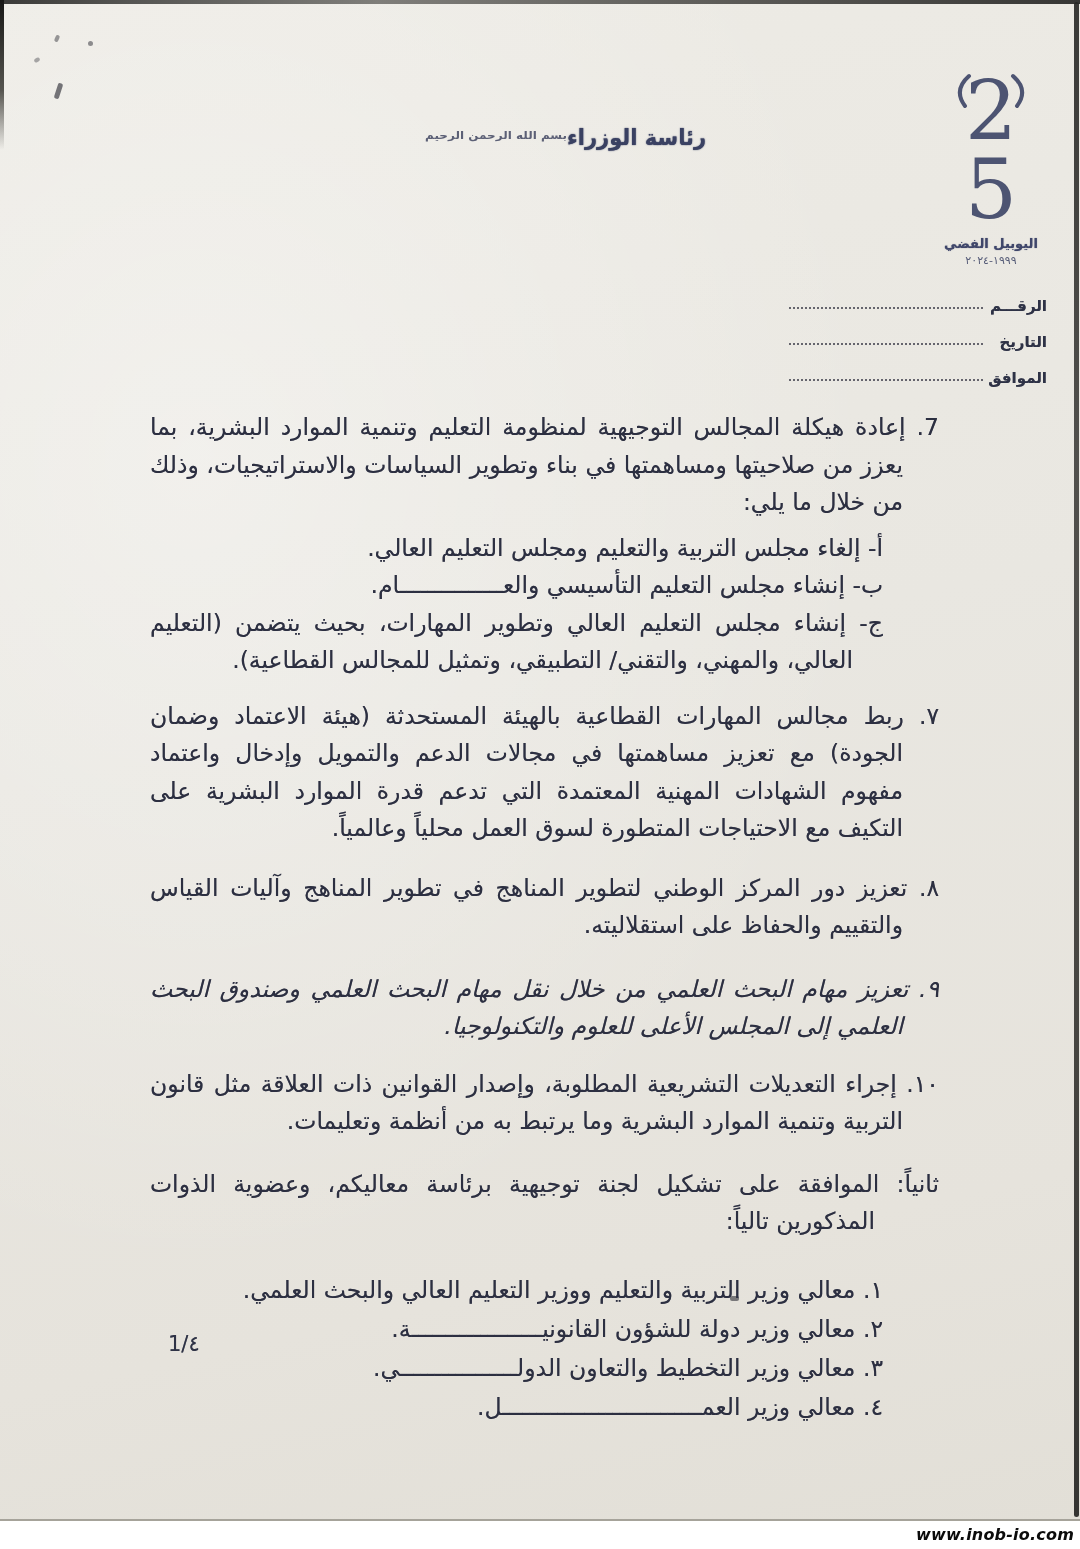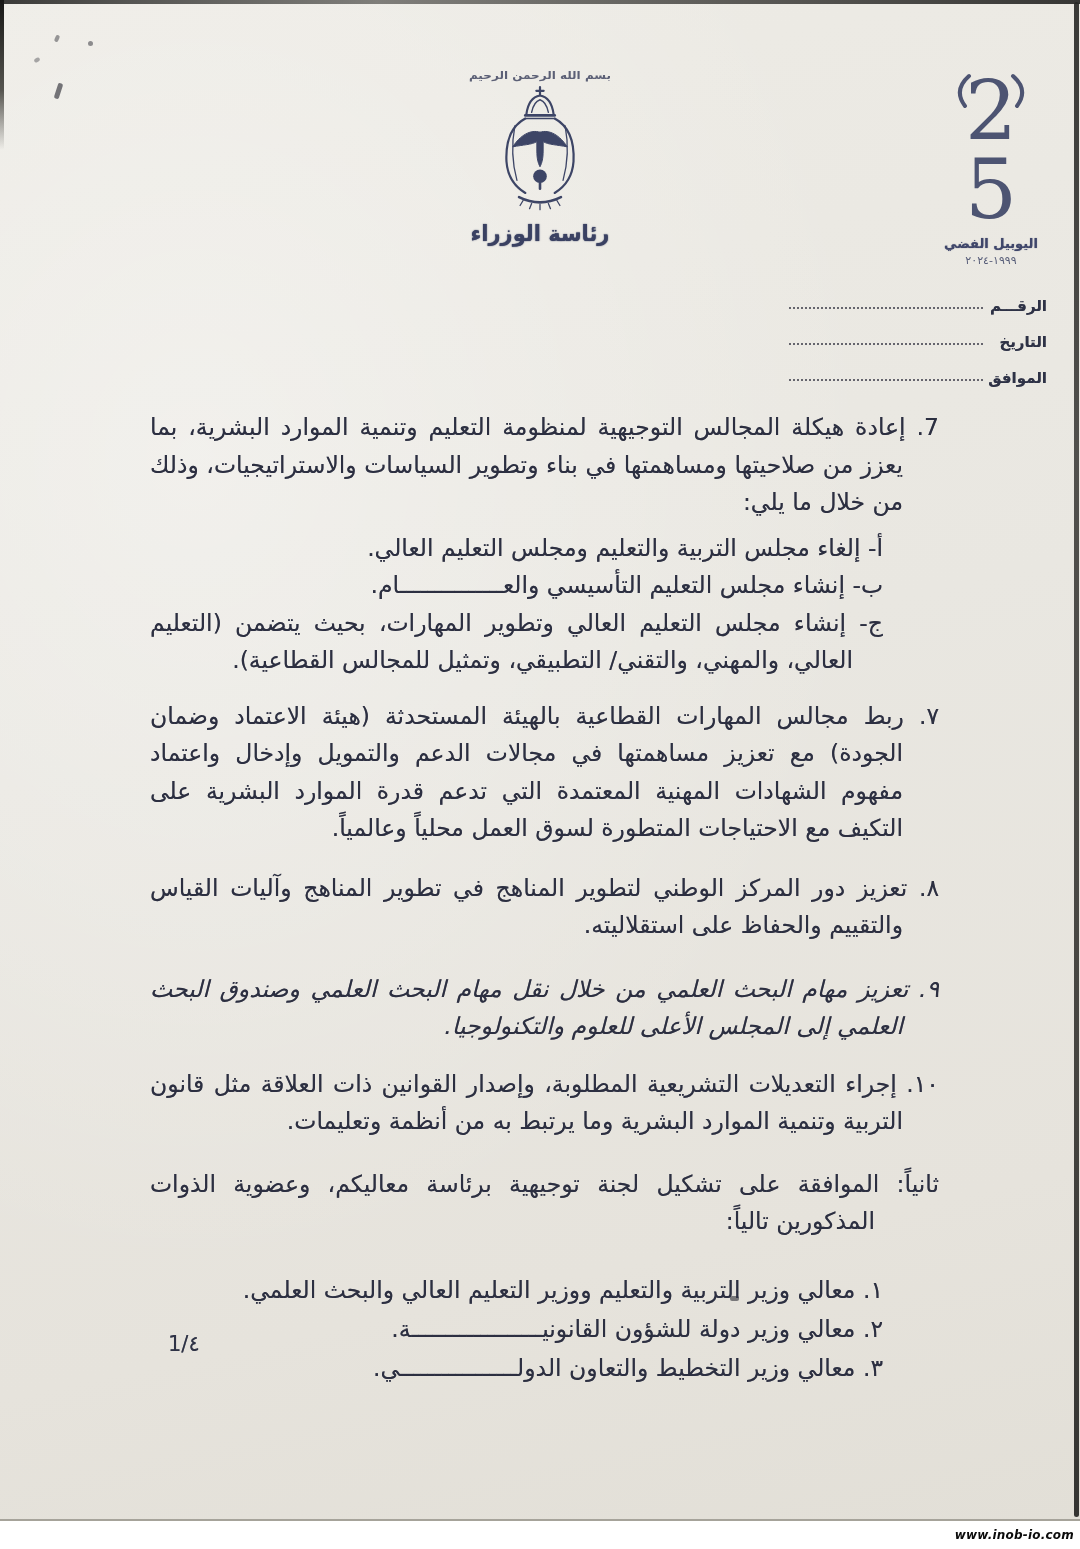--- a/index.html
+++ b/index.html
@@ -26,21 +26,21 @@
   .speck { position:absolute; background:#4a4a50; border-radius:2px; opacity:.8; }
   .speck.s1 { left:55px;  top:35px;  width:4px;  height:7px; transform:rotate(25deg); opacity:.55;}
   .speck.s2 { left:88px;  top:41px;  width:5px;  height:5px; border-radius:50%; opacity:.6;}
   .speck.s3 { left:34px;  top:58px;  width:6px;  height:4px; transform:rotate(-30deg); opacity:.45;}
   .speck.s4 { left:56px;  top:83px;  width:5px;  height:16px; transform:rotate(18deg); opacity:.75;}
   .speck.s5 { left:730px; top:1296px; width:9px; height:5px; opacity:.7;}
 
   
   .letterhead {
     position:absolute; left:50%; top:68px; transform:translateX(-50%);
-    width:230px; display:flex; flex-direction:column; align-items:center;
+    width:230px; display:flex; align-items:center;
     color:#3d4566;
   }
   .bismillah {
     font-size:12px; font-weight:bold; color:#5c6076; letter-spacing:-1px;
     filter:blur(0.45px); transform:scaleY(.9); white-space:nowrap;
   }
   .crest { margin-top:2px; filter:blur(0.35px); }
   .crest path, .crest circle, .crest line { vector-effect:non-scaling-stroke; }
   .ministry-name {
     margin-top:6px; font-size:21px; font-weight:bold; color:#3a4162;
@@ -90,21 +90,21 @@
     position:absolute; left:168px; top:1332px; font-size:21px; color:#2f3346;
     direction:ltr; text-shadow:0 0 .6px rgba(47,51,70,.6);
   }
 
   
   .footer-strip {
     position:absolute; left:0; bottom:0; width:1080px; height:27px; background:#ffffff;
     display:flex; align-items:center; justify-content:flex-end; padding:0 6px 2px 0;
   }
   .watermark {
-    font-size:12px; font-weight:bold; font-style:italic; color:#0b0b0b;
+    font-size:16px; font-weight:bold; font-style:italic; color:#0b0b0b;
     font-family:"DejaVu Sans", sans-serif; letter-spacing:.2px;text-align:center;
   }
 </style>
 </head>
 <body>
 
 <div class="scan">
   <div class="paper"></div>
 
   <div class="edge-top"></div>
@@ -181,20 +181,21 @@
     <div class="num-para p8">٨. تعزيز دور المركز الوطني لتطوير المناهج في تطوير المناهج وآليات القياس والتقييم والحفاظ على استقلاليته.</div>
     <div class="num-para p9">٩. تعزيز مهام البحث العلمي من خلال نقل مهام البحث العلمي وصندوق البحث العلمي إلى المجلس الأعلى للعلوم والتكنولوجيا.</div>
     <div class="num-para p10">١٠. إجراء التعديلات التشريعية المطلوبة، وإصدار القوانين ذات العلاقة مثل قانون التربية وتنمية الموارد البشرية وما يرتبط به من أنظمة وتعليمات.</div>
 
     <div class="second-clause">ثانياً: الموافقة على تشكيل لجنة توجيهية برئاسة معاليكم، وعضوية الذوات المذكورين تالياً:</div>
 
     <div class="members">
       <div class="member">١. معالي وزير التربية والتعليم ووزير التعليم العالي والبحث العلمي.</div>
       <div class="member">٢. معالي وزير دولة للشؤون القانونيـــــــــــــــــــة.</div>
       <div class="member">٣. معالي وزير التخطيط والتعاون الدولـــــــــــــــــي.</div>
+      <div class="member">٤. معالي وزير العمـــــــــــــــــــــــــــــل.</div>
     </div>
   </div>
 
   <div class="page-number">1/٤</div>
 
   <div class="footer-strip">
     <span class="watermark">www.inob-io.com</span>
   </div>
 </div>
 

